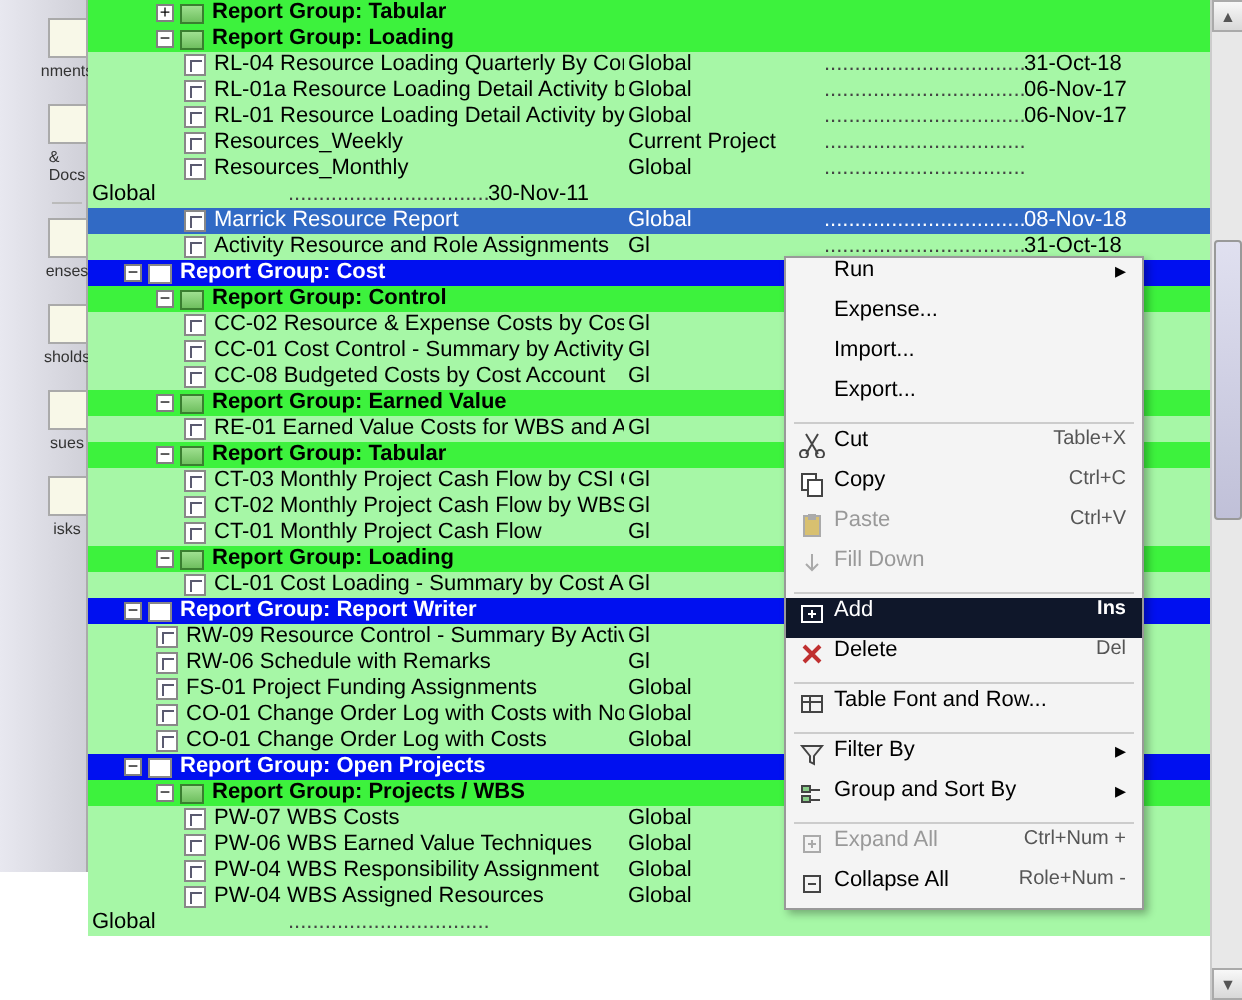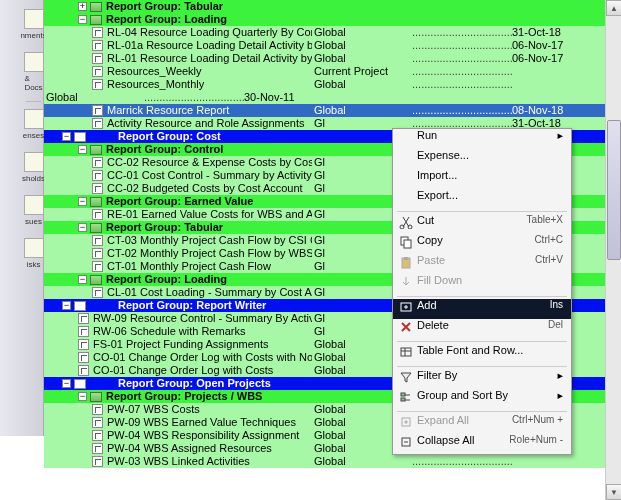--- a/index.html
+++ b/index.html
@@ -27,31 +27,31 @@
   .scopecol { width: 100px; flex-shrink: 0; overflow: hidden; padding-left: 2px; }
   .dotcol { width: 100px; flex-shrink: 0; color: #444; text-align: center; }
   .datecol { flex-shrink: 0; width: 80px; }
 
   .bg-green { background: #3df23d; }
   .bg-lightgreen { background: #a6f7a6; }
   .bg-blue { background: #0010f0; color: #fff; }
   .bg-blue .tree-toggle { color: #000; }
 
   .group-label { font-weight: bold; text-align: center; }
-  .bg-blue .group-label { color: #fff; margin-left: 28px; }
+  .bg-blue .group-label { color: #fff; }
   .bg-green .group-label { color: #000; }
 
   .context-menu { position: absolute; background: #f4f4f4; border: 1px solid #999; box-shadow: 2px 2px 4px rgba(0,0,0,0.3); font-size: 11px; min-width: 180px; }
   .cm-item { display: flex; align-items: flex-start; height: 20px; padding: 0 8px 0 4px; }
   .cm-item.hl { background: #0f172a; color: #fff; }
   .cm-item.disabled { color: #999; }
   .cm-icon { width: 18px; height: 16px; display: flex; align-items: center; justify-content: center; flex-shrink: 0; }
   .cm-label { flex: 1; padding-left: 2px; }
   .cm-shortcut { color: #555; font-size: 10px; padding-left: 12px; }
-  .cm-item.hl .cm-shortcut { color: #fff; }
+  .cm-item.hl .cm-shortcut { color: #fff; font-weight: bold; }
   .cm-sep { height: 1px; background: #ccc; margin: 2px 4px; }
   .cm-sub { width: 8px; text-align: right; }
 
   .scrollbar-v { position: absolute; right: 0; top: 0; width: 16px; height: 500px; background: #e8e8e8; border-left: 1px solid #ccc; }
   .sb-btn { width: 16px; height: 16px; background: linear-gradient(#f8f8f8,#d8d8d8); border: 1px solid #aaa; display: flex; align-items: center; justify-content: center; font-size: 8px; color: #555; }
   .sb-thumb { position: absolute; left: 1px; width: 14px; background: linear-gradient(#e0e0f0,#c0c0d8); border: 1px solid #999; border-radius: 2px; }
 
   svg { display: block; }
 </style>
 </head>
@@ -213,21 +213,21 @@
           <span>CC-01 Cost Control - Summary by Activity</span>
         </div>
         <div class="scopecol">Gl</div>
         <div class="dotcol">.................................</div>
         <div class="datecol">18-Oct-17</div>
       </div>
       <div class="row bg-lightgreen">
         <div class="namecol">
           <div class="indent" style="width: 48px;"></div>
           <div class="leaf-icon"></div>
-          <span>CC-02 Budgeted Costs by Cost Account</span>
+          <span>CC-08 Budgeted Costs by Cost Account</span>
         </div>
         <div class="scopecol">Gl</div>
         <div class="dotcol">.................................</div>
         <div class="datecol">05-Apr-18</div>
       </div>
       <div class="row bg-green">
         <div class="namecol">
           <div class="indent" style="width: 34px;"></div>
           <div class="tree-toggle">−</div>
           <div class="group-icon gi-green"></div>
@@ -381,21 +381,21 @@
           <span>PW-07 WBS Costs</span>
         </div>
         <div class="scopecol">Global</div>
         <div class="dotcol">.................................</div>
         <div class="datecol">27-Feb-18</div>
       </div>
       <div class="row bg-lightgreen">
         <div class="namecol">
           <div class="indent" style="width: 48px;"></div>
           <div class="leaf-icon"></div>
-          <span>PW-09 WBS Earned Value Techniques</span>
+          <span>PW-06 WBS Earned Value Techniques</span>
         </div>
         <div class="scopecol">Global</div>
         <div class="dotcol">.................................</div>
         <div class="datecol">20-Feb-18</div>
       </div>
       <div class="row bg-lightgreen">
         <div class="namecol">
           <div class="indent" style="width: 48px;"></div>
           <div class="leaf-icon"></div>
           <span>PW-04 WBS Responsibility Assignment</span>
@@ -408,25 +408,20 @@
         <div class="namecol">
           <div class="indent" style="width: 48px;"></div>
           <div class="leaf-icon"></div>
           <span>PW-04 WBS Assigned Resources</span>
         </div>
         <div class="scopecol">Global</div>
         <div class="dotcol">.................................</div>
         <div class="datecol"></div>
       </div>
       <div class="row bg-lightgreen">
-        <div class="namecol">
-          <div class="indent" style="width: 48px;"></div>
-          <div class="leaf-icon"></div>
-          <span>PW-03  WBS Linked Activities</span>
-        </div>
         <div class="scopecol">Global</div>
         <div class="dotcol">.................................</div>
         <div class="datecol"></div>
       </div>
     </div>
 </div>
 
 <div class="scrollbar-v">
   <div class="sb-btn">▲</div>
   <div class="sb-thumb" style="top:120px;height:140px"></div>

